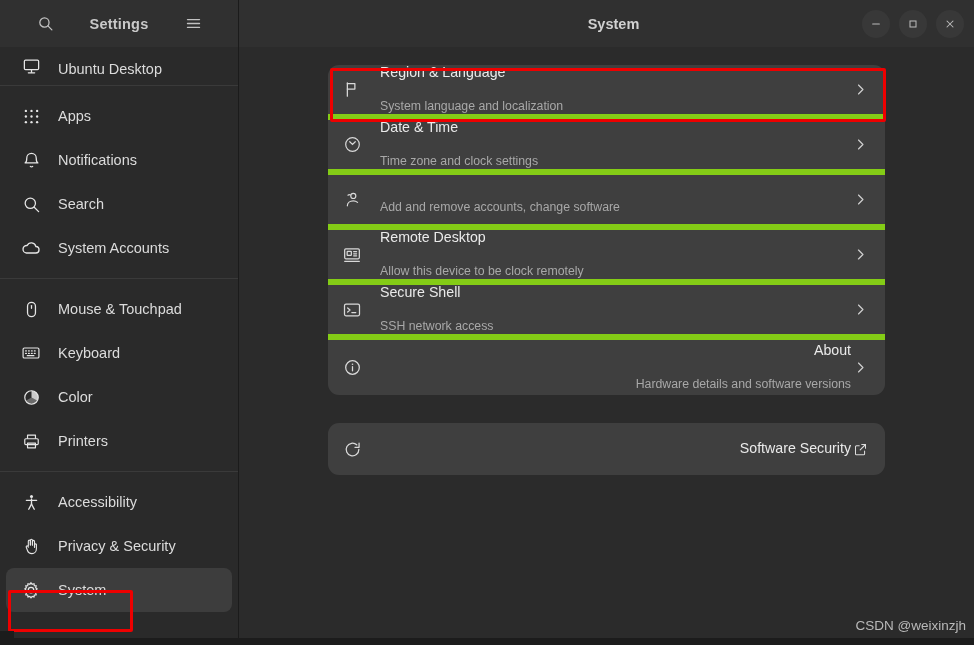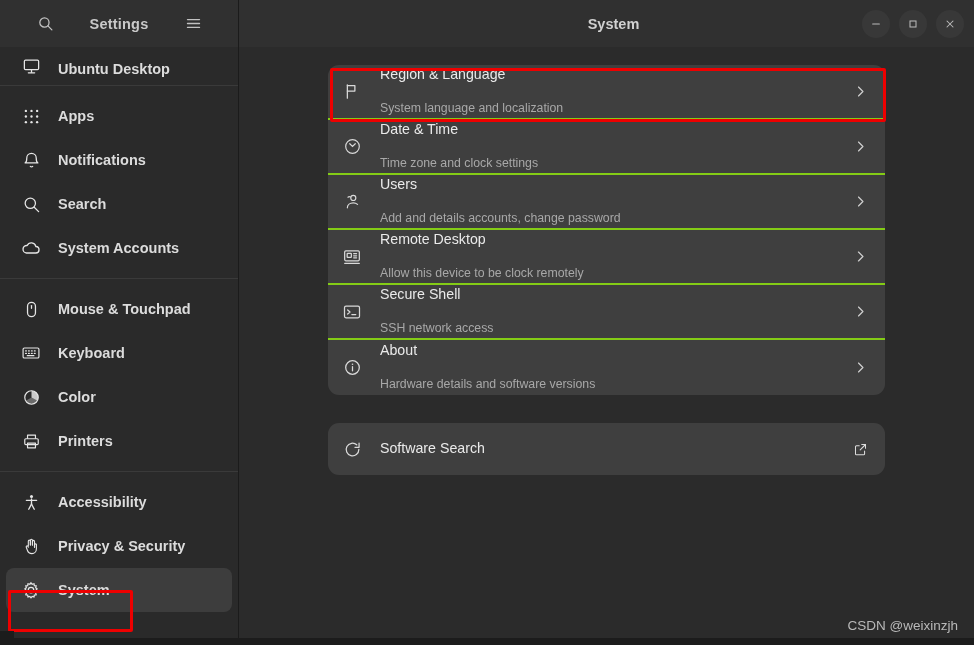--- a/index.html
+++ b/index.html
@@ -68,21 +68,21 @@
     overflow: hidden;
   }
   .side-item.selected { background: #3d3d3d; }
   .side-item .si-icon {
     width: 22px; height: 22px;
     margin-right: 16px;
     display: flex; align-items: center; justify-content: center;
     color: #e6e6e6;
     flex: 0 0 22px;
   }
-  .side-item .si-label { white-space: nowrap; font-weight: bold; }
+  .side-item .si-label { white-space: nowrap; }
   .side-sep {
     height: 1px;
     background: #3a3a3a;
     margin: 8px 0 8px 0;
   }
 
   
   #main {
     flex: 1;
     display: flex; flex-direction: column;
@@ -121,24 +121,24 @@
     width: 557px;
     margin: 0 auto 28px auto;
     background: #3f3f3f;
     border-radius: 11px;
     overflow: hidden;
   }
   .row {
     display: flex; align-items: center;
     height: 55px;
     padding: 0 16px 0 12px;
-    border-bottom: 2px solid #84cc16;
-    position: relative;
-  }
-  .row:last-child { border-bottom: none; }
+    border-bottom: 6px solid #84cc16;
+    position: relative;
+  }
+  .row:last-child { border-bottom: none; text-align: right; }
   .row .r-icon {
     width: 24px; height: 24px;
     margin-right: 16px;
     flex: 0 0 24px;
     display: flex; align-items: center; justify-content: center;
     color: #d9d9d9;
   }
   .row .r-text { flex: 1; display: flex; flex-direction: column; justify-content: center; }
   .row .r-title {
     color: #eaeaea;
@@ -172,21 +172,21 @@
     border: 3px solid #ee0000;
     border-radius: 2px;
     pointer-events: none;
     z-index: 40;
   }
   #red-region { left: 330px; top: 68px; width: 556px; height: 54px; }
   #red-system { left: 8px;  top: 590px; width: 125px; height: 42px; }
 
   #watermark {
     position: absolute;
-    right: 16px; bottom: 12px;
+    right: 8px; bottom: 12px;
     color: #b9b9b9;
     font-size: 13.5px;
     z-index: 30;
   }
   #bottom-strip {
     position: absolute;
     left: 0; bottom: 0;
     width: 974px; height: 7px;
     background: #1c1c1c;
     z-index: 45;
@@ -437,22 +437,21 @@
 
         <div class="row">
           <span class="r-icon">
             <svg width="19" height="19" viewBox="0 0 24 24" fill="none" stroke="currentColor" stroke-width="1.5" stroke-linecap="round">
               <circle cx="13" cy="7.5" r="3.2"></circle>
                 <path d="M5.5 20c0-3.6 3.3-6.2 7.5-6.2 2.1 0 4 .7 5.4 1.8"></path>
                 <path d="M9.3 6.2a2.6 2.6 0 0 0-3 .4"></path>
             </svg>
           </span>
           <span class="r-text">
-            <span class="r-title">Users</span>
-            <span class="r-sub">Add and details accounts, change password</span>
+            <span class="r-sub">Add and remove accounts, change software</span>
           </span>
           <span class="r-chevron">
             <svg width="13" height="13" viewBox="0 0 16 16" fill="none" stroke="currentColor" stroke-width="1.5" stroke-linecap="round" stroke-linejoin="round">
                 <polyline points="5.5,2.5 11,8 5.5,13.5"></polyline>
               </svg>
           </span>
         </div>
 
         <div class="row">
           <span class="r-icon">
@@ -518,21 +517,21 @@
 
       <div class="card single">
         <div class="row">
           <span class="r-icon">
             <svg width="19" height="19" viewBox="0 0 24 24" fill="none" stroke="currentColor" stroke-width="1.6" stroke-linecap="round">
               <path d="M20 12a8 8 0 1 1-2.6-5.9"></path>
                 <polyline points="20.3,4 20.3,9.2 15.1,9.2" stroke-linejoin="round"></polyline>
             </svg>
           </span>
           <span class="r-text">
-            <span class="r-title">Software Search</span>
+            <span class="r-title">Software Security</span>
           </span>
           <span class="r-ext">
             <svg width="15" height="15" viewBox="0 0 24 24" fill="none" stroke="currentColor" stroke-width="1.7" stroke-linecap="round" stroke-linejoin="round">
               <path d="M14 4h6v6"></path>
                 <path d="M20 4 11.5 12.5"></path>
                 <path d="M18.5 14.5V19a1.5 1.5 0 0 1-1.5 1.5H5.5A1.5 1.5 0 0 1 4 19V7.5A1.5 1.5 0 0 1 5.5 6H10"></path>
             </svg>
           </span>
         </div>
       </div>

